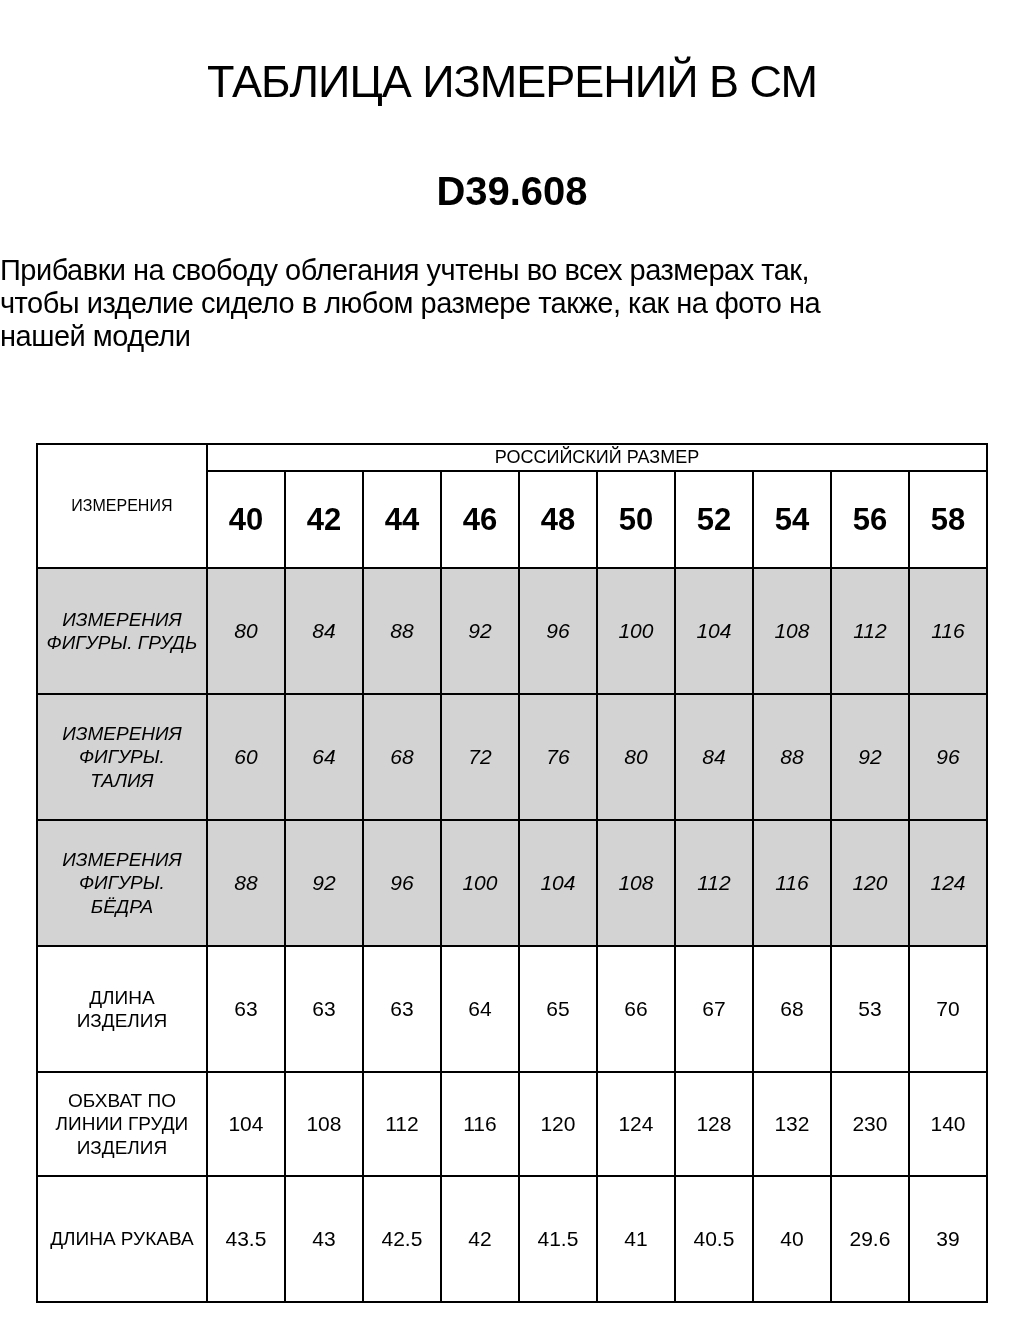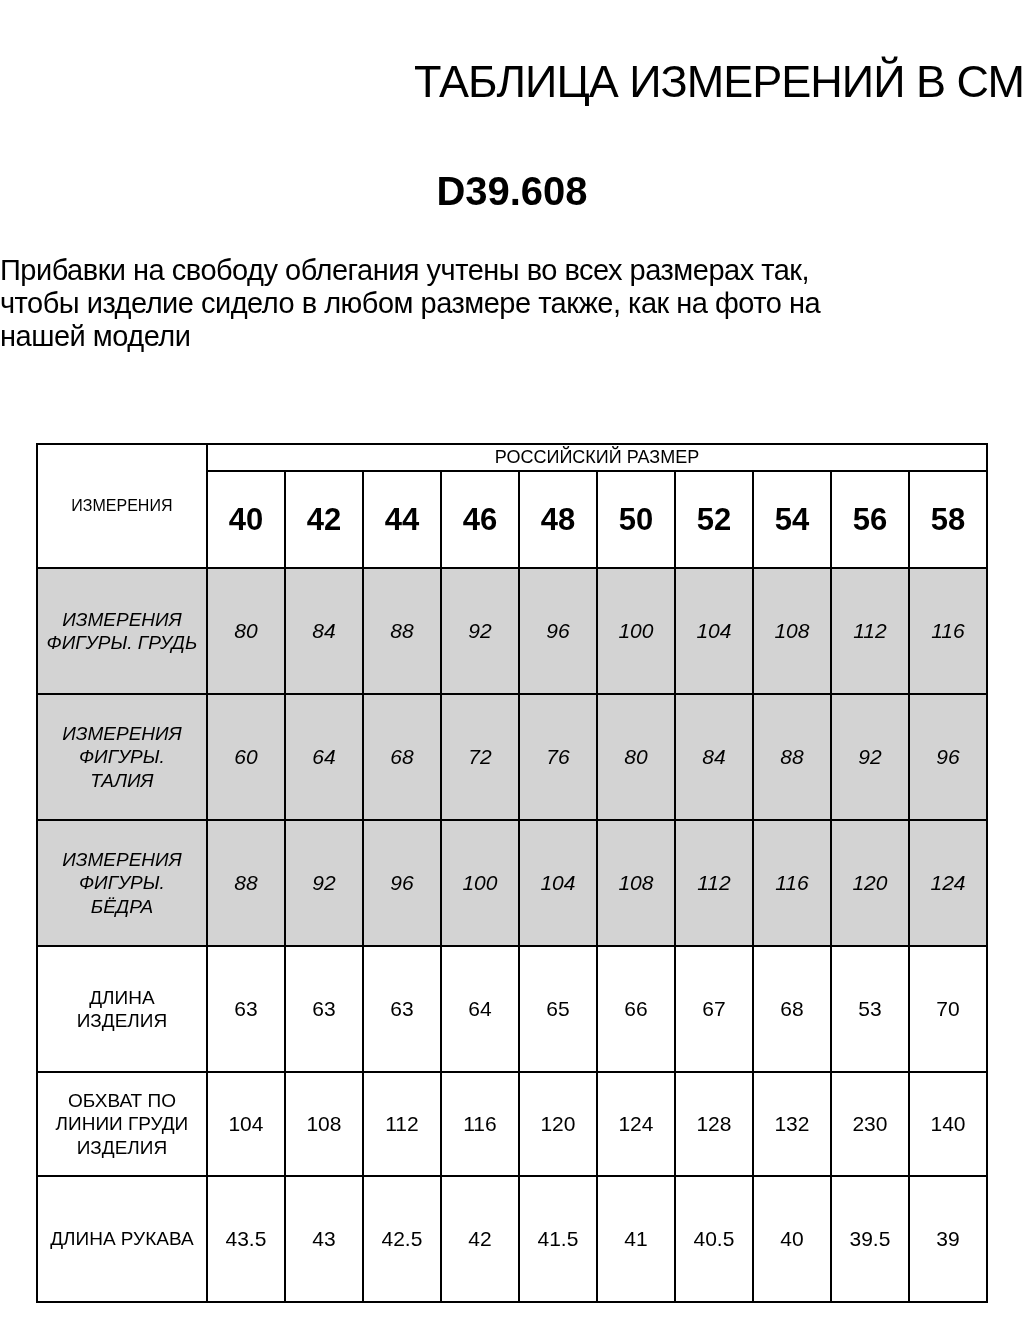--- a/index.html
+++ b/index.html
@@ -12,21 +12,21 @@
     overflow: hidden;
   }
   .page {
     position: relative;
     width: 1024px;
     height: 1319px;
     background: #ffffff;
   }
   .title {
     margin-top: 58px;
-    text-align: right;
+    text-align: center;
     font-size: 45px;
     font-weight: 400;
     letter-spacing: -1px;
     line-height: 1.05;
   }
   .product-code {
     margin-top: 64px;
     text-align: center;
     font-size: 40px;
     font-weight: 700;
@@ -201,19 +201,19 @@
       <tr class="r-data">
         <td class="row-label">ДЛИНА РУКАВА</td>
         <td class="value-cell">43.5</td>
         <td class="value-cell">43</td>
         <td class="value-cell">42.5</td>
         <td class="value-cell">42</td>
         <td class="value-cell">41.5</td>
         <td class="value-cell">41</td>
         <td class="value-cell">40.5</td>
         <td class="value-cell">40</td>
-        <td class="value-cell">39.5</td>
+        <td class="value-cell">29.6</td>
         <td class="value-cell">39</td>
       </tr>
     </tbody>
   </table>
 
 </div>
 
 </body></html>

